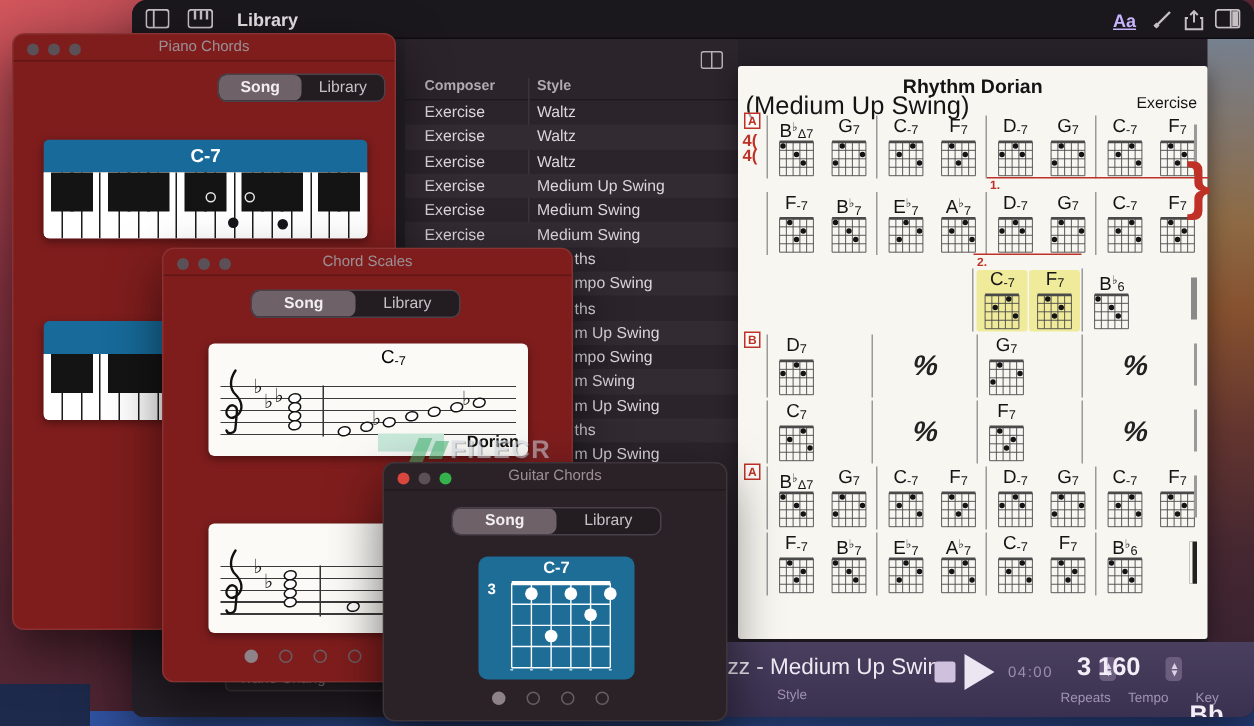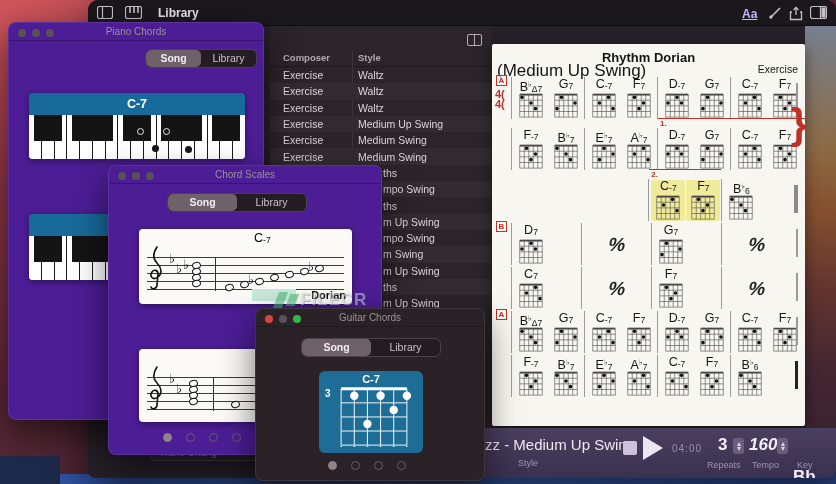--- a/index.html
+++ b/index.html
@@ -77,21 +77,21 @@
     border:1.4px solid #bf3026; color:#bf3026; font-size:8px; font-weight:bold;
     line-height:9px; text-align:center; background:rgba(255,255,255,.6); }
   .timesig { position:absolute; left:-3px; top:12px; color:#bf3026; font-size:11px;
     font-weight:bold; line-height:10px; }
   .endbrace { position:absolute; right:-4px; top:-28px; color:#bf3026; font-size:42px; font-weight:bold; z-index:6; }
   .rowend { position:absolute; right:3px; top:6px; width:2px; height:28px; background:#9a9a9a; }
   .rowend.thick { width:4px; background:#8a8a8a; }
   .rowend.final { width:5px; background:#222; border-left:2px solid #f7f6f1; box-shadow:-3px 0 0 #222 inset; }
 
   
-  .fwin { border-radius:8px; background:#4c1d95; border:1px solid rgba(255,255,255,.09);
+  .fwin { border-radius:8px; background:#7f1d1d; border:1px solid rgba(255,255,255,.09);
     box-shadow:0 14px 34px rgba(0,0,0,.55); }
   .ftitle { position:absolute; left:0; top:0; width:100%; height:18px; text-align:center;
     font-size:10px; color:#9b9095; line-height:18px; border-bottom:1px solid rgba(0,0,0,.25); }
   .lights { position:absolute; left:9px; top:6px; display:flex; gap:6px; }
   .dot8 { width:8px; height:8px; border-radius:50%; background:#5a5056; }
   .dot8.red { background:#d8463d; } .dot8.green { background:#35b24c; }
   .seg { position:absolute; height:19px; display:flex; background:#231c21;
     border:1px solid #4a414a; border-radius:6px; overflow:hidden; }
   .seg > div { width:50%; text-align:center; font-size:10.5px; line-height:17px; color:#c9c0c6; }
   .seg > .on { background:#6e6168; border-radius:5px; color:#f2edf0; font-weight:bold; }
@@ -1088,21 +1088,21 @@
     <div class="pb-sub" style="left:138px; top:30px;">Style</div>
     <div class="pb-stop"></div>
     <div class="pb-play"></div>
     <div class="pb-time">04:00</div>
     <div class="pb-num" style="left:338px;">3</div>
     <div class="stepper" style="left:353px;">
         <div class="tri-u"></div>
         <div class="tri-d"></div>
       </div>
     <div class="pb-sub" style="left:327px; top:32px;">Repeats</div>
-    <div class="pb-num" style="left:369px;font-style:italic;">160</div>
+    <div class="pb-num" style="left:352px;">160</div>
     <div class="stepper" style="left:397px;">
         <div class="tri-u"></div>
         <div class="tri-d"></div>
       </div>
     <div class="pb-sub" style="left:372px; top:32px;">Tempo</div>
     <div class="pb-num" style="left:413px;margin-top:32px;">Bb</div>
     <div class="pb-sub" style="left:417px; top:32px;">Key</div>
   </div>
 
   <div class="topbar">

